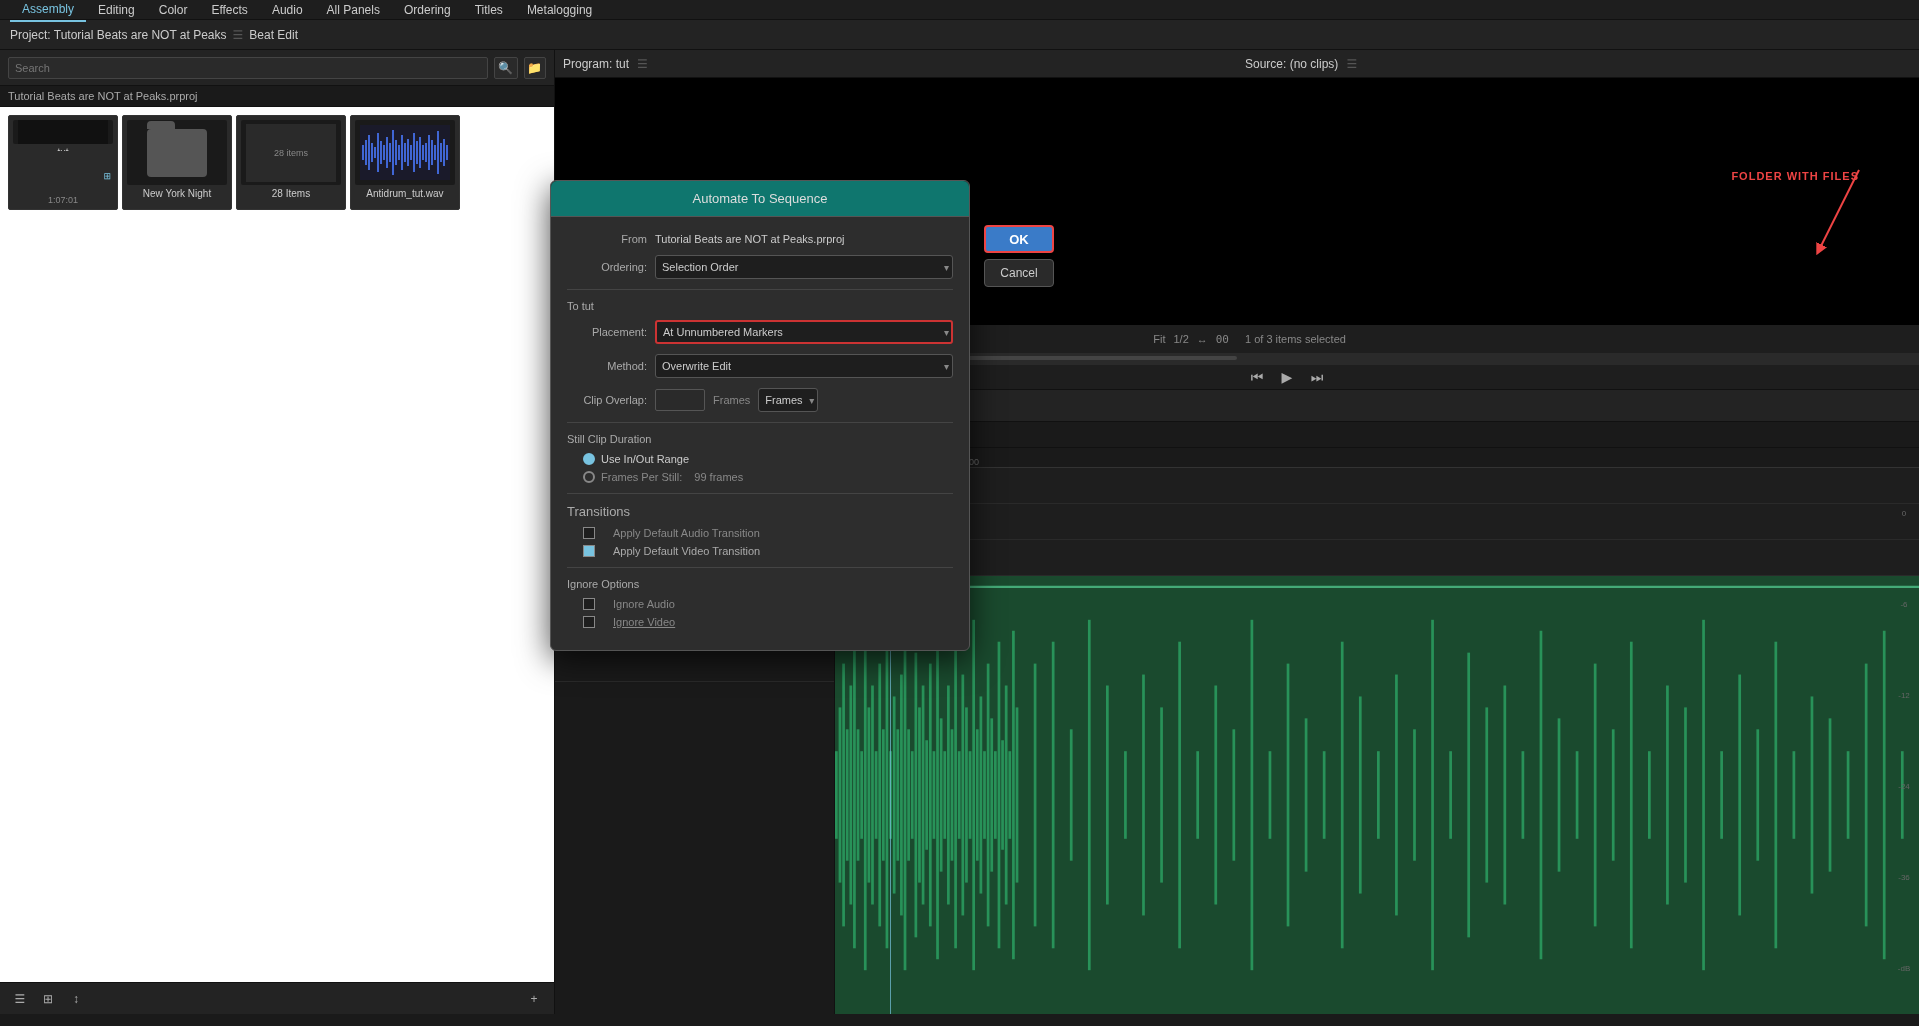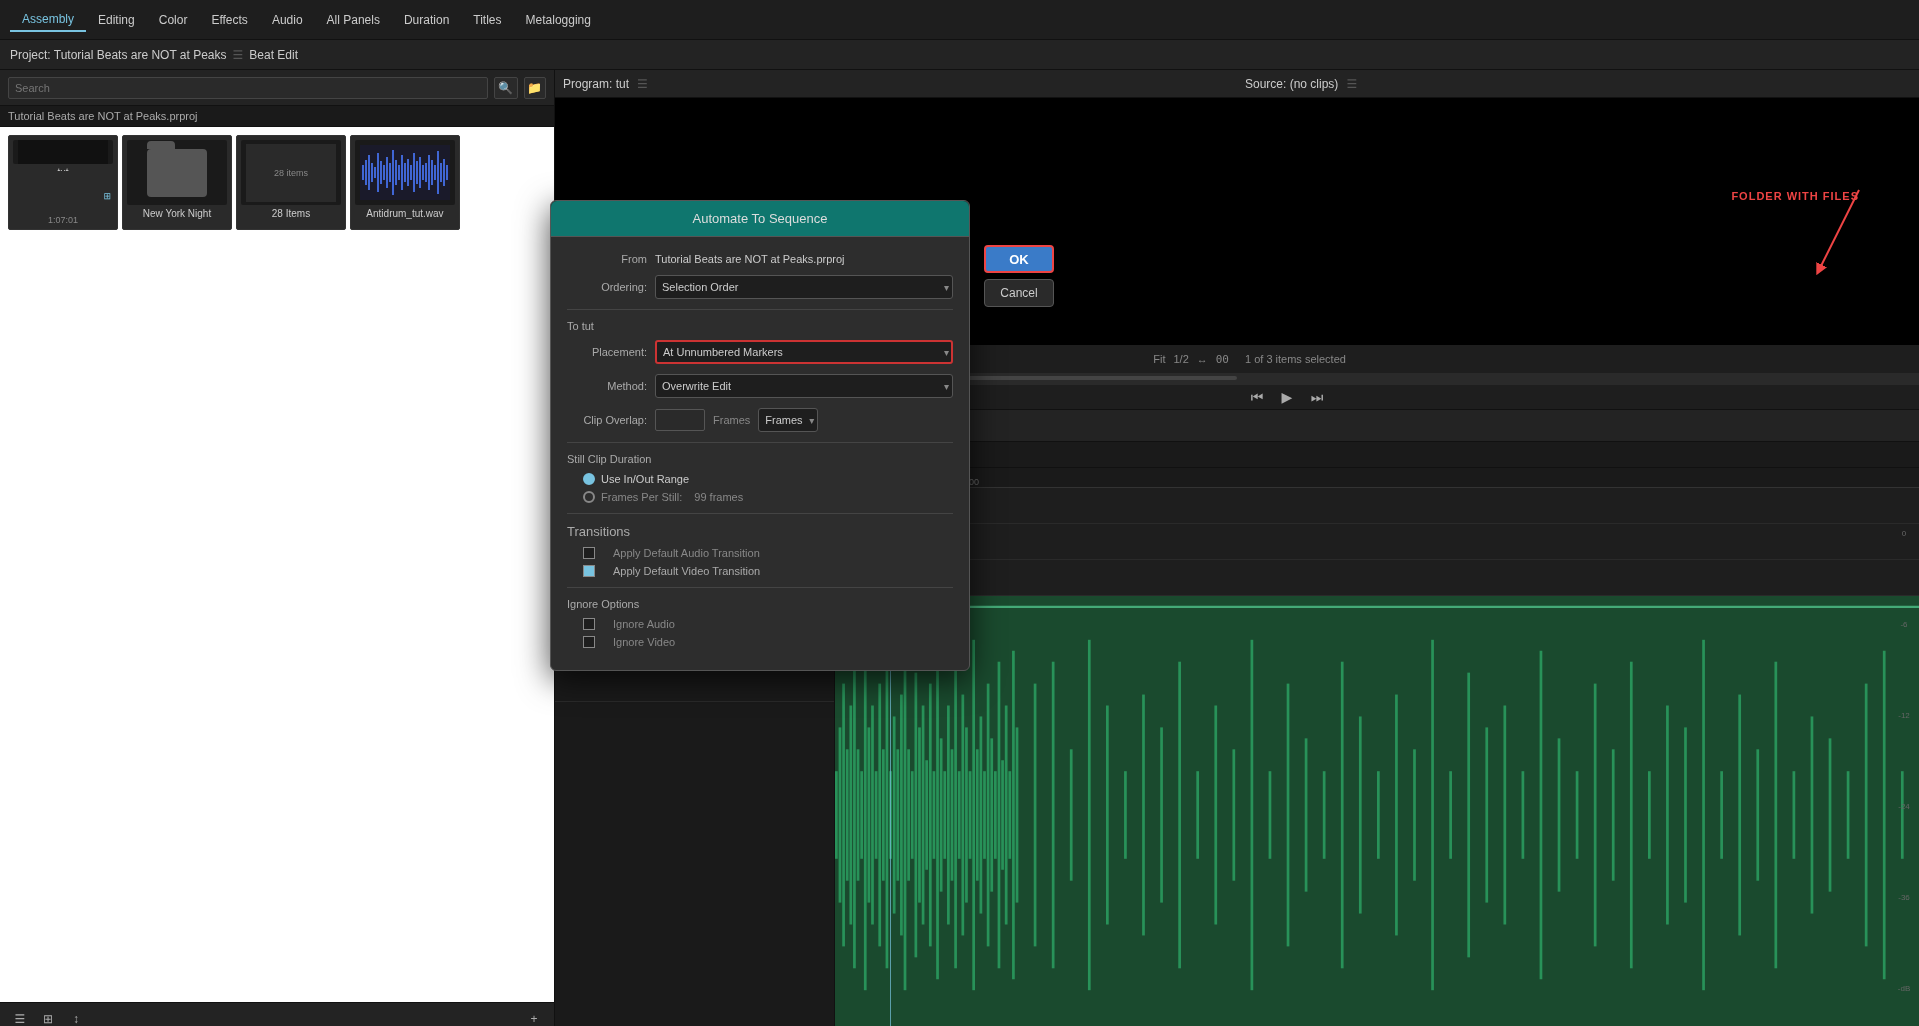--- a/index.html
+++ b/index.html
@@ -9,21 +9,21 @@
       background: #1a1a1a;
       font-family: 'Segoe UI', Arial, sans-serif;
       font-size: 12px;
       color: #ccc;
       overflow: hidden;
       position: relative;
     }
 
     
     .menu-bar {
-      height: 40px;
+      height: 20px;
       background: #1e1e1e;
       display: flex;
       align-items: center;
       padding: 0 10px;
       border-bottom: 1px solid #111;
       position: relative;
       z-index: 10;
     }
     .menu-item {
       padding: 4px 12px;
@@ -515,21 +515,21 @@
 </head>
 <body>
 
 <div class="menu-bar">
   <div class="menu-item active">Assembly</div>
   <div class="menu-item">Editing</div>
   <div class="menu-item">Color</div>
   <div class="menu-item">Effects</div>
   <div class="menu-item">Audio</div>
   <div class="menu-item">All Panels</div>
-  <div class="menu-item">Duration</div>
+  <div class="menu-item">Ordering</div>
   <div class="menu-item">Titles</div>
   <div class="menu-item">Metalogging</div>
 </div>
 
 <div class="header-bar">
   <span class="project-title">Project: Tutorial Beats are NOT at Peaks</span>
   <span style="color:#555;margin:0 6px;">☰</span>
   <span class="beat-edit">Beat Edit</span>
 </div>
 
@@ -986,21 +986,21 @@
 
         <div class="dialog-divider"></div>
 
         <div style="font-size:11px;color:#aaa;margin-bottom:8px;">Ignore Options</div>
         <div class="dialog-checkbox-row">
           <div class="dialog-checkbox"></div>
           <span style="font-size:11px;color:#888;">Ignore Audio</span>
         </div>
         <div class="dialog-checkbox-row">
           <div class="dialog-checkbox"></div>
-          <span style="font-size:11px;color:#888;">Ignore Video</span>
+          <span style="font-size:11px;color:#888;text-decoration:underline;">Ignore Video</span>
         </div>
 
       </div>
 
       <div style="position:absolute;right:-85px;top:44px;display:flex;flex-direction:column;gap:6px;">
         <div class="btn-ok">OK</div>
         <div class="btn-cancel">Cancel</div>
       </div>
     </div>
   </div>

